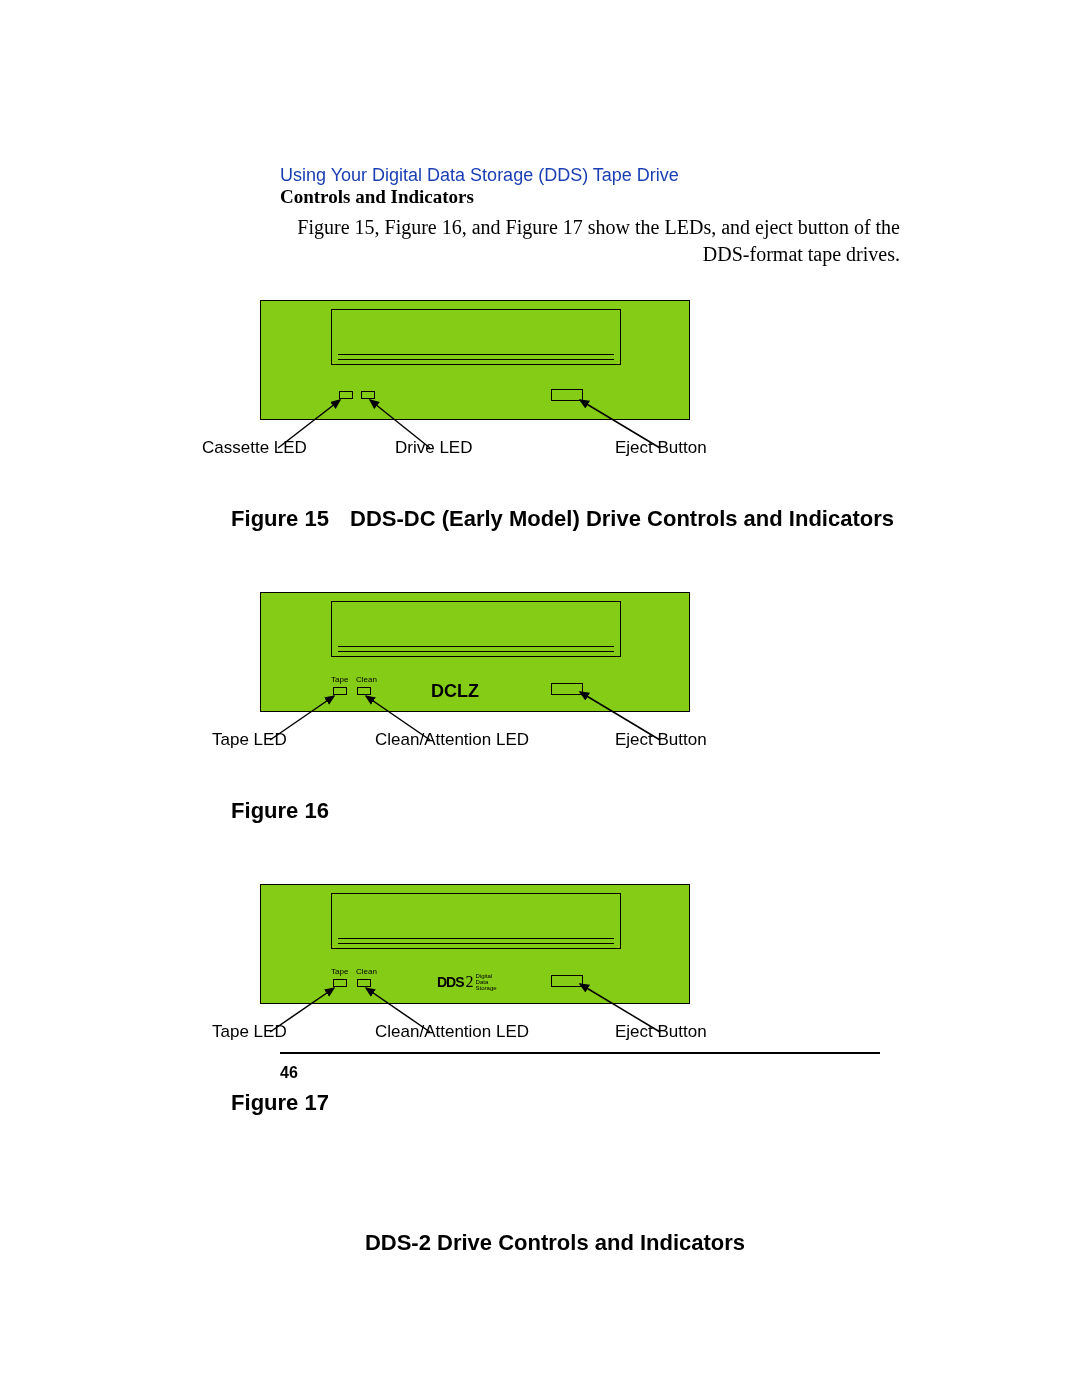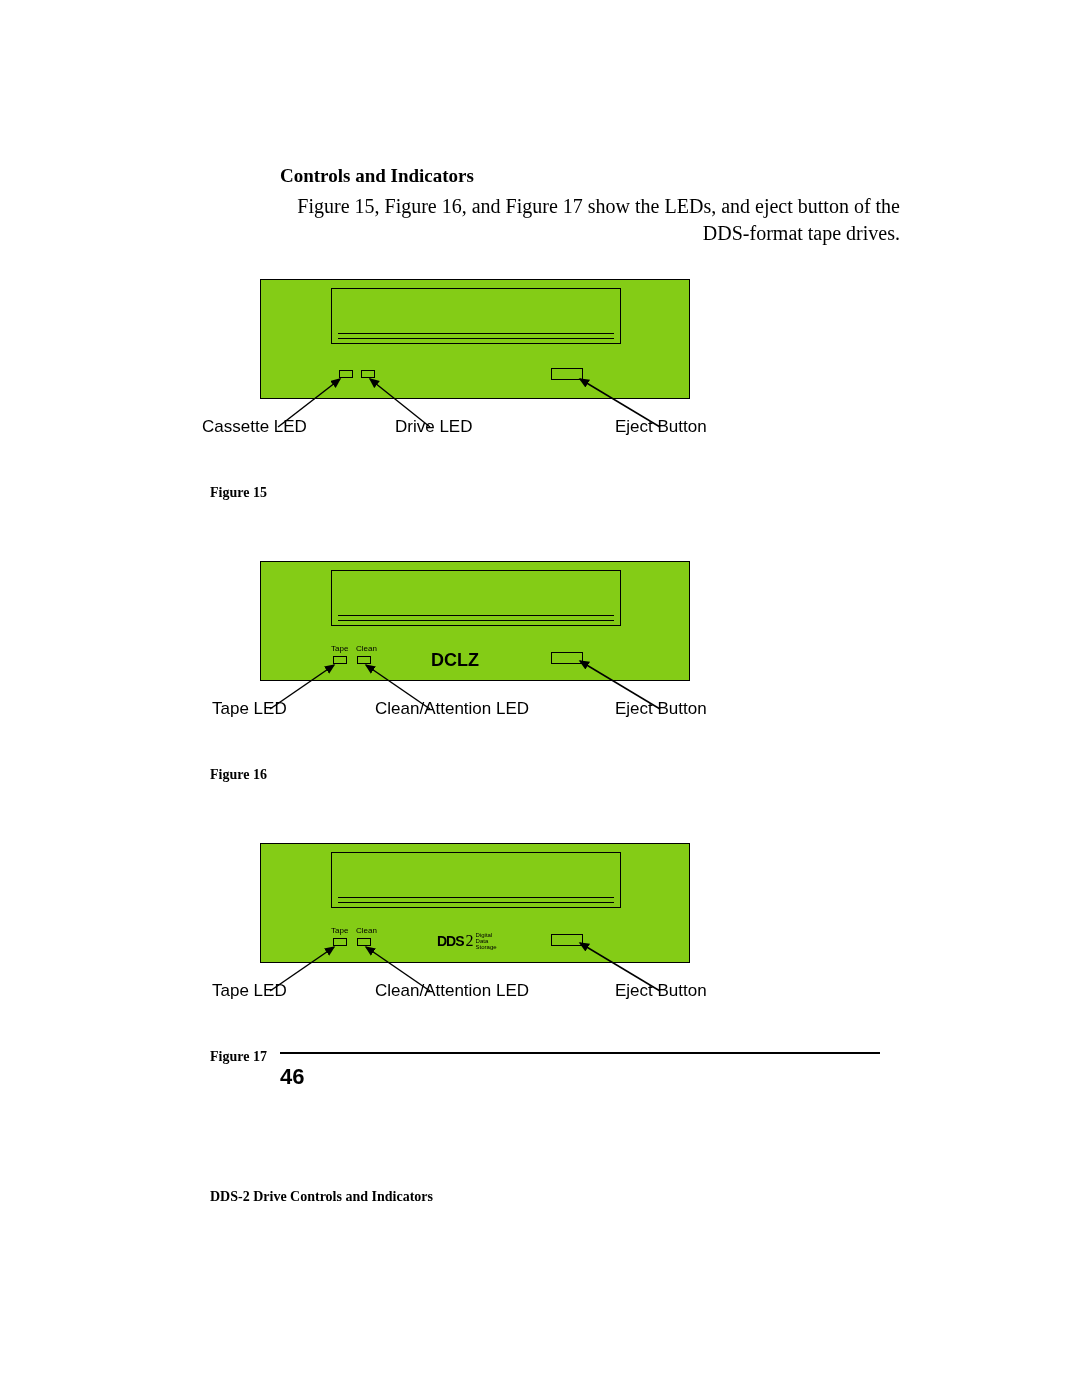--- a/index.html
+++ b/index.html
@@ -131,51 +131,53 @@
   .callout {
     position: absolute;
     font-family: Arial, Helvetica, sans-serif;
     font-size: 17px;
     white-space: nowrap;
   }
   .caption-row {
     margin: 24px 0 60px -70px;
     display: flex;
     font-weight: bold;
-    font-size: 14px;
-    font-family: Liberation Serif, serif;
+    font-size: 22px;
+    font-family: Liberation Sans, sans-serif;
+    text-align: center;
   }
   .caption-row .fig-label {
     width: 140px;
     flex: 0 0 140px;
   }
   .rule {
     position: absolute;
     left: 280px;
     right: 200px;
     height: 0;
     border-top: 2px solid #000;
   }
   .page-num {
     font-family: Arial, Helvetica, sans-serif;
     font-weight: bold;
-    font-size: 22px;
+    font-size: 16px;
   }
   svg.arrows {
     position: absolute;
     left: 0; top: 0;
     overflow: visible;
     pointer-events: none;
   }
 </style>
 </head>
 <body>
 
 <div class="page">
 
+  <p class="hdr-line1">Using Your Digital Data Storage (DDS) Tape Drive</p>
 
   <p class="subhead">Controls and Indicators</p>
   <p class="body-text">Figure 15, Figure 16, and Figure 17 show the LEDs, and eject button of the DDS-format tape drives.</p>
 
   <div class="figure-block">
     <div class="drive-outer">
       <div class="slot">
         <div class="slot-inner"></div>
         <div class="slot-inner2"></div>
       </div>
@@ -194,20 +196,21 @@
       <line x1="400" y1="148" x2="320" y2="100" stroke="#000" stroke-width="1.5" marker-end="url(#ah1)"></line>
     </svg>
     <div class="callouts">
       <span class="callout" style="left:-58px; top:22px;">Cassette LED</span>
       <span class="callout" style="left:135px; top:22px;">Drive LED</span>
       <span class="callout" style="left:355px; top:22px;">Eject Button</span>
     </div>
   </div>
   <div class="caption-row">
     <span class="fig-label">Figure 15</span>
+    <span>DDS-DC (Early Model) Drive Controls and Indicators</span>
   </div>
 
   <div class="figure-block">
     <div class="drive-outer">
       <div class="slot">
         <div class="slot-inner"></div>
         <div class="slot-inner2"></div>
       </div>
       <span class="tiny-label" style="left:70px; top:82px;">Tape</span>
       <span class="tiny-label" style="left:95px; top:82px;">Clean</span>

